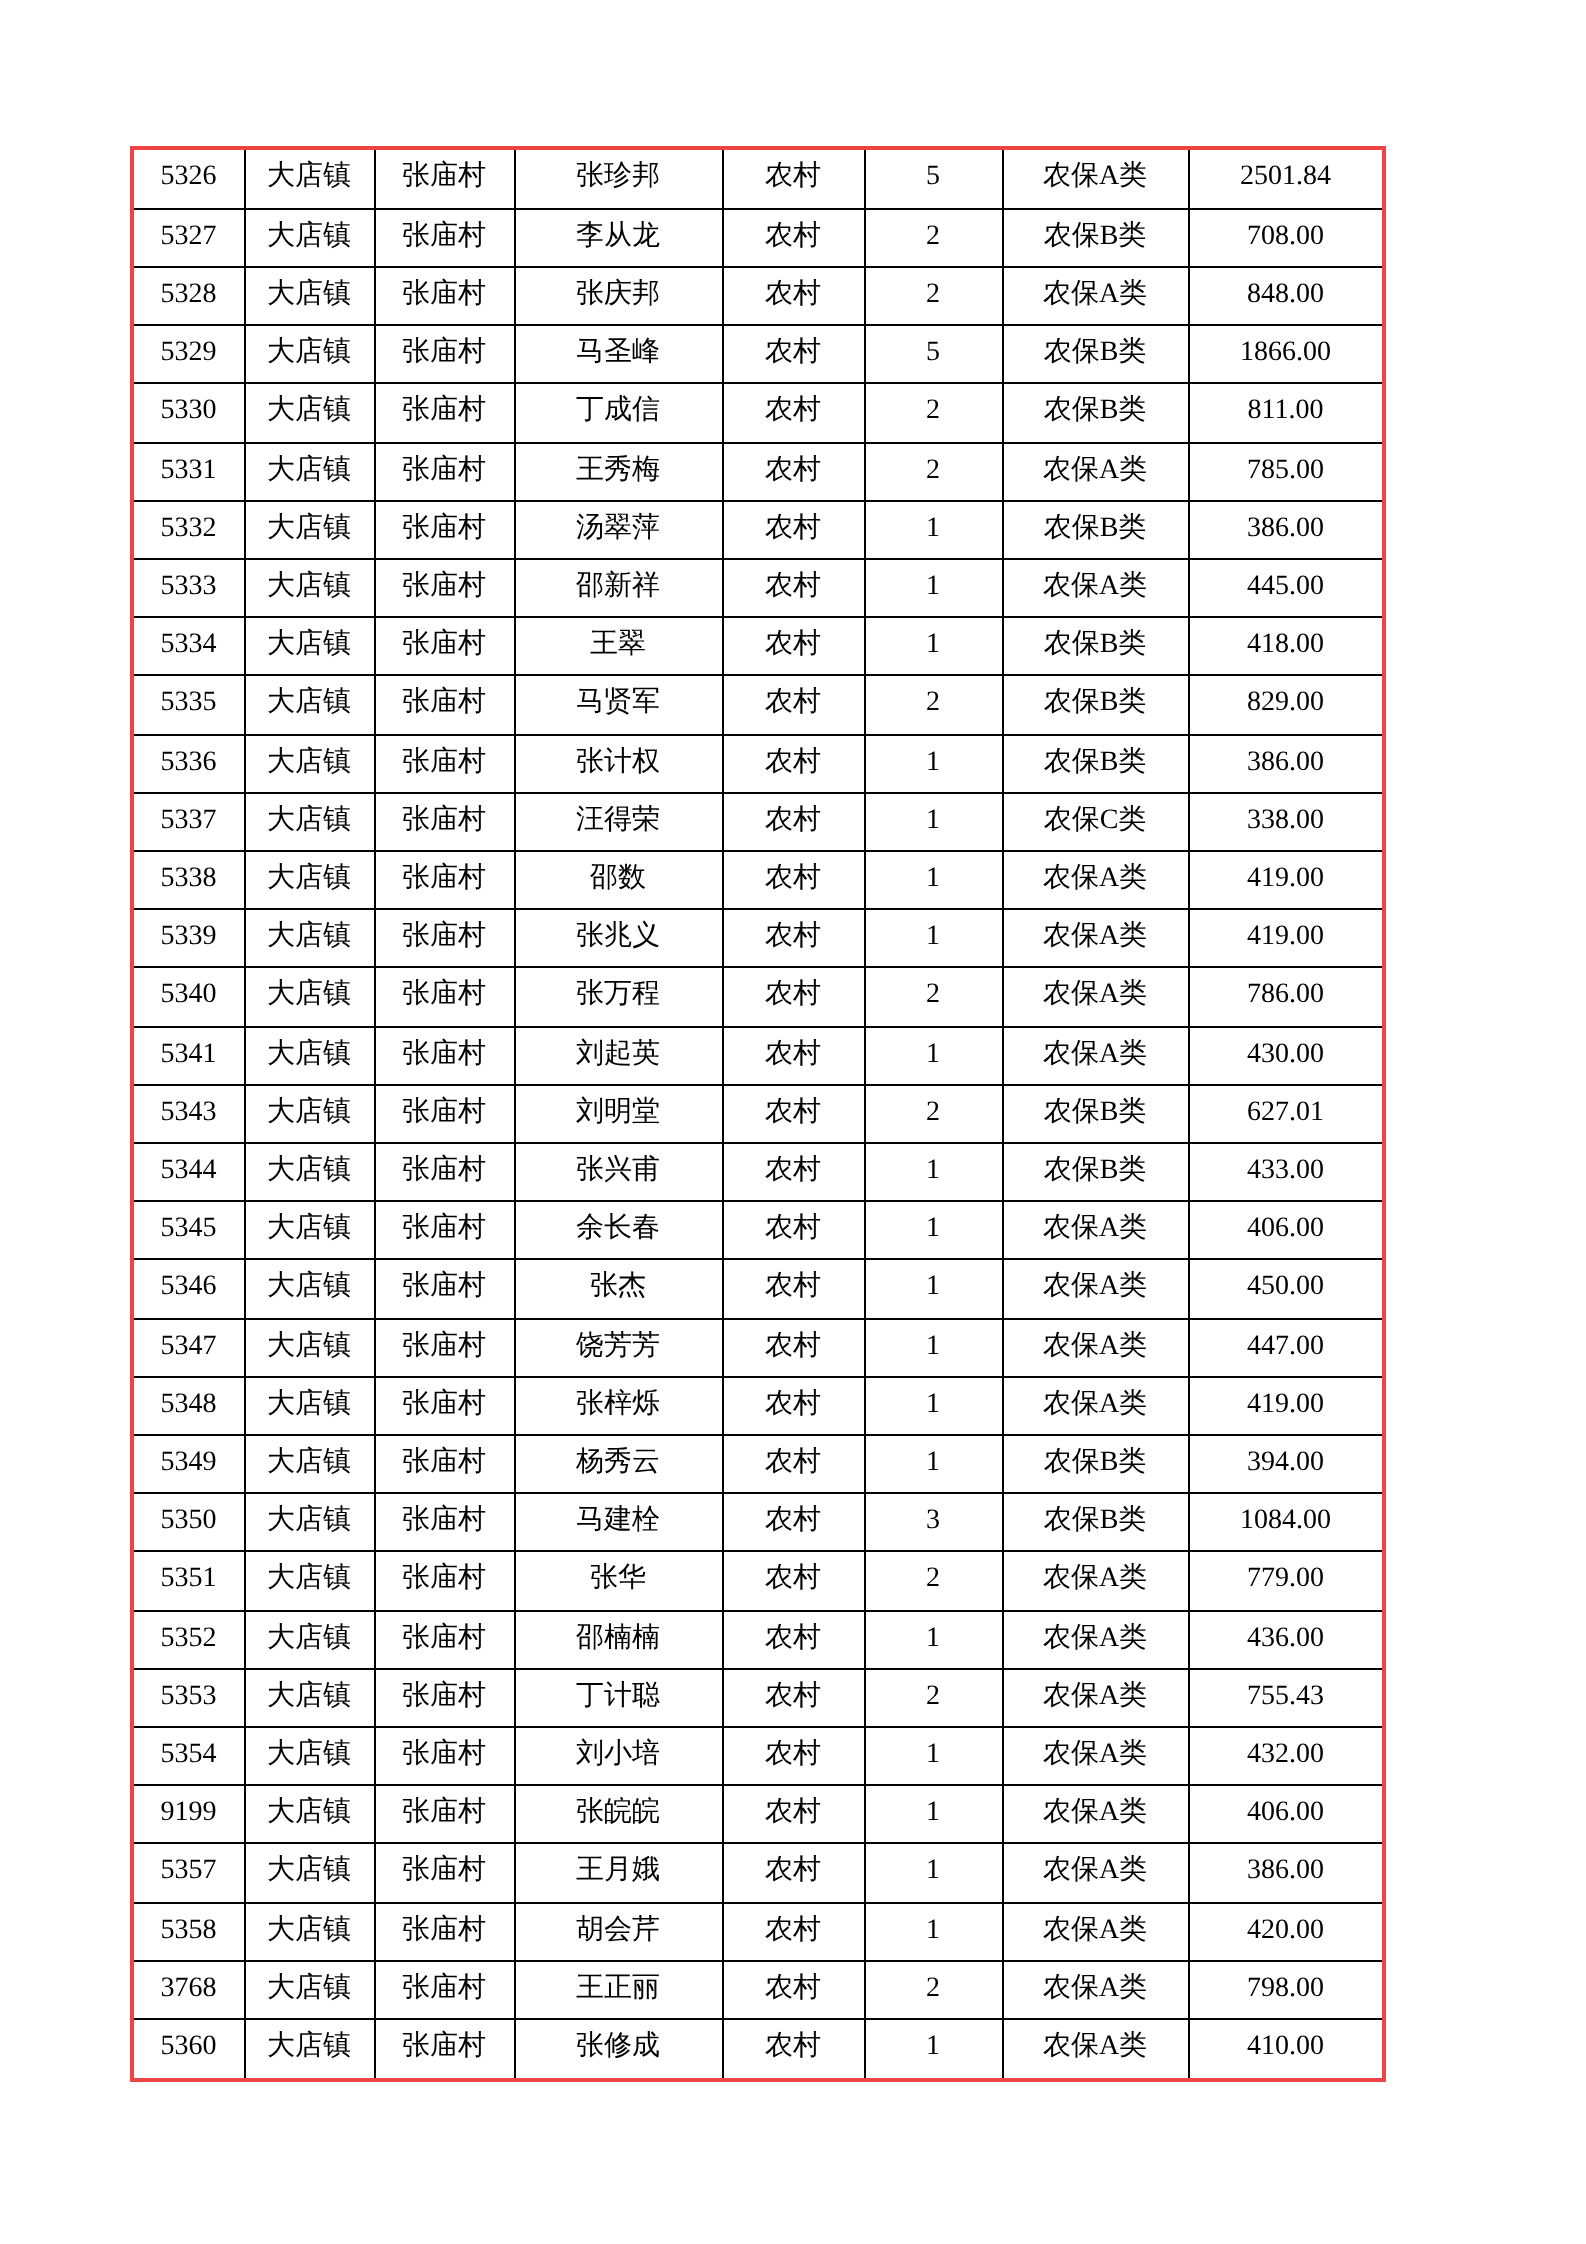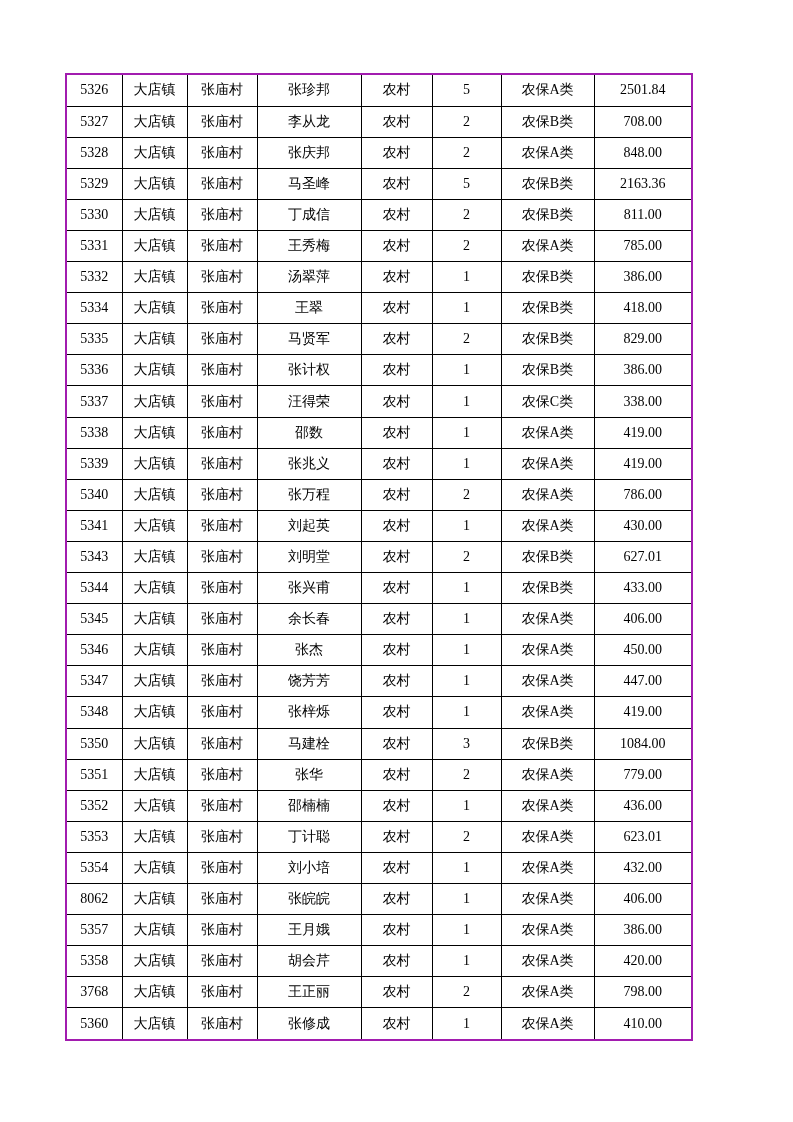--- a/index.html
+++ b/index.html
@@ -16,21 +16,21 @@
     font-family: "Liberation Serif", "DejaVu Serif", serif;
   }
   table.roster {
     position: absolute;
     left: 65px;
     top: 73px;
     width: 626px;
     height: 968px;
     border-collapse: collapse;
     table-layout: fixed;
-    border: 2px solid #a21caf;
+    border: 2px solid #ef4444;
   }
   table.roster td {
     border: 1.5px solid #000000;
     padding: 0 2px;
     text-align: center;
     vertical-align: middle;
     font-size: 14px;
     color: #000000;
     line-height: 1;
     white-space: nowrap;
@@ -92,21 +92,21 @@
           <td>848.00</td>
         </tr>
         <tr>
           <td>5329</td>
           <td>大店镇</td>
           <td>张庙村</td>
           <td>马圣峰</td>
           <td>农村</td>
           <td>5</td>
           <td>农保B类</td>
-          <td>2163.36</td>
+          <td>1866.00</td>
         </tr>
         <tr>
           <td>5330</td>
           <td>大店镇</td>
           <td>张庙村</td>
           <td>丁成信</td>
           <td>农村</td>
           <td>2</td>
           <td>农保B类</td>
           <td>811.00</td>
@@ -123,20 +123,30 @@
         </tr>
         <tr>
           <td>5332</td>
           <td>大店镇</td>
           <td>张庙村</td>
           <td>汤翠萍</td>
           <td>农村</td>
           <td>1</td>
           <td>农保B类</td>
           <td>386.00</td>
+        </tr>
+        <tr>
+          <td>5333</td>
+          <td>大店镇</td>
+          <td>张庙村</td>
+          <td>邵新祥</td>
+          <td>农村</td>
+          <td>1</td>
+          <td>农保A类</td>
+          <td>445.00</td>
         </tr>
         <tr>
           <td>5334</td>
           <td>大店镇</td>
           <td>张庙村</td>
           <td>王翠</td>
           <td>农村</td>
           <td>1</td>
           <td>农保B类</td>
           <td>418.00</td>
@@ -265,20 +275,30 @@
           <td>5348</td>
           <td>大店镇</td>
           <td>张庙村</td>
           <td>张梓烁</td>
           <td>农村</td>
           <td>1</td>
           <td>农保A类</td>
           <td>419.00</td>
         </tr>
         <tr>
+          <td>5349</td>
+          <td>大店镇</td>
+          <td>张庙村</td>
+          <td>杨秀云</td>
+          <td>农村</td>
+          <td>1</td>
+          <td>农保B类</td>
+          <td>394.00</td>
+        </tr>
+        <tr>
           <td>5350</td>
           <td>大店镇</td>
           <td>张庙村</td>
           <td>马建栓</td>
           <td>农村</td>
           <td>3</td>
           <td>农保B类</td>
           <td>1084.00</td>
         </tr>
         <tr>
@@ -302,34 +322,34 @@
           <td>436.00</td>
         </tr>
         <tr>
           <td>5353</td>
           <td>大店镇</td>
           <td>张庙村</td>
           <td>丁计聪</td>
           <td>农村</td>
           <td>2</td>
           <td>农保A类</td>
-          <td>623.01</td>
+          <td>755.43</td>
         </tr>
         <tr>
           <td>5354</td>
           <td>大店镇</td>
           <td>张庙村</td>
           <td>刘小培</td>
           <td>农村</td>
           <td>1</td>
           <td>农保A类</td>
           <td>432.00</td>
         </tr>
         <tr>
-          <td>8062</td>
+          <td>9199</td>
           <td>大店镇</td>
           <td>张庙村</td>
           <td>张皖皖</td>
           <td>农村</td>
           <td>1</td>
           <td>农保A类</td>
           <td>406.00</td>
         </tr>
         <tr>
           <td>5357</td>

